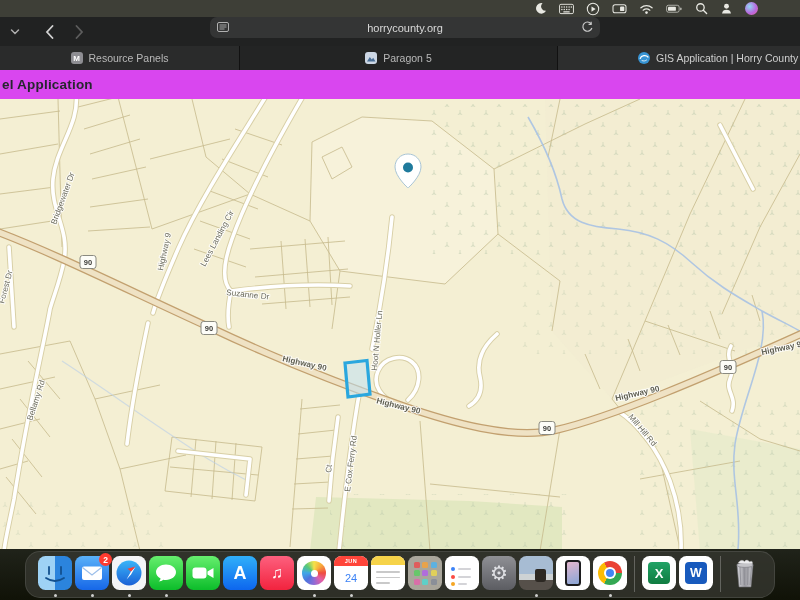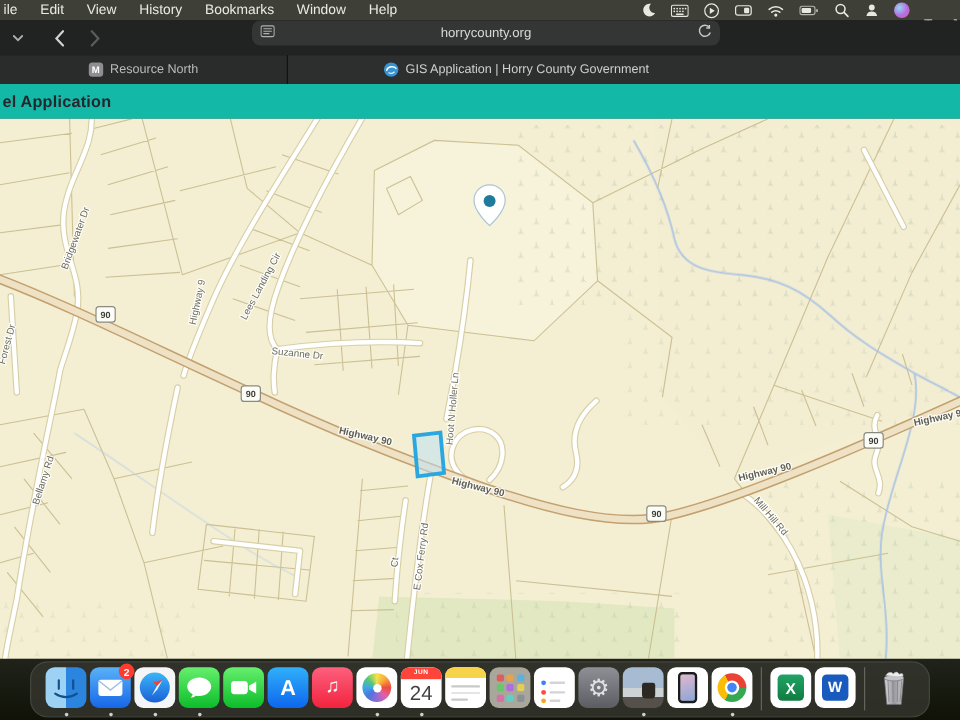--- a/index.html
+++ b/index.html
@@ -27,21 +27,21 @@
   
   .tabbar{position:absolute;left:0;top:46px;width:800px;height:24px;background:#1b1c1c;display:flex;}
   .tab{height:100%;display:flex;align-items:center;gap:6px;color:#b9b9b9;font-size:10.5px;
        overflow:hidden;white-space:nowrap;box-sizing:border-box;}
   .tab1{width:240px;background:#2a2b2b;justify-content:center;border-right:1px solid #111;}
   .tab2{width:318px;background:#232424;justify-content:center;border-right:1px solid #111;}
   .tab3{flex:1;background:#2d2e2e;color:#cfcfcf;padding-left:80px;}
   .favicon{width:12px;height:12px;border-radius:3px;flex:none;display:flex;align-items:center;justify-content:center;}
   .fav-m{background:#8e8e93;color:#fff;font-size:8px;font-weight:bold;}
   
-  .pagehead{position:absolute;left:0;top:70px;width:800px;height:29px;background:#14b8a6;
+  .pagehead{position:absolute;left:0;top:70px;width:800px;height:29px;background:#d946ef;
             display:flex;align-items:center;}
   .pagehead h1{margin:0 0 0 2px;font-size:13.5px;font-weight:bold;color:#26262e;letter-spacing:.2px;}
   
   .map{position:absolute;left:0;top:99px;width:800px;height:450px;background:#f4efd3;overflow:hidden;}
   .map svg{display:block;}
   .attribution{position:absolute;left:0;bottom:0;width:800px;height:13px;
                background:rgba(250,248,238,.78);color:#3d3d3a;font-size:8px;line-height:13px;
                white-space:nowrap;overflow:hidden;padding-left:2px;box-sizing:border-box;}
   
   .dockzone{position:absolute;left:0;top:549px;width:800px;height:51px;
@@ -68,21 +68,21 @@
   .ic-music{background:linear-gradient(#fd607e,#f2233e);color:#fff;font-size:16px;}
   .ic-photos{background:#fff;}
   .photos-wheel{width:24px;height:24px;border-radius:50%;position:relative;
     background:conic-gradient(#f5e14a,#f7a83b,#ef4b3f,#e35fa8,#8e6bd6,#4f74dd,#3fa7e8,#58c977,#f5e14a);}
   .photos-wheel:after{content:"";position:absolute;left:8.5px;top:8.5px;width:7px;height:7px;
     border-radius:50%;background:#fff;}
   .ic-cal{background:#fff;flex-direction:column;}
   .cal-head{width:100%;height:10px;background:#ff453a;color:#fff;font-size:5.5px;font-weight:bold;
             letter-spacing:.5px;display:flex;align-items:center;justify-content:center;}
   .cal-day{flex:1;width:100%;display:flex;align-items:center;justify-content:center;
-           font-size:17px;color:#404040;}
+           font-size:11px;color:#3b82f6;}
   .ic-notes{background:#fff;flex-direction:column;}
   .notes-top{width:100%;height:9px;background:#f6d349;}
   .notes-body{flex:1;width:100%;display:flex;flex-direction:column;gap:4px;padding:6px 5px 0 5px;box-sizing:border-box;}
   .notes-line{height:1.5px;background:#c9c9c9;border-radius:1px;}
   .ic-launchpad{background:#a9a69b;}
   .lp-grid{display:grid;grid-template-columns:repeat(3,6px);grid-auto-rows:6px;gap:2.5px;}
   .lp-grid i{border-radius:1.5px;}
   .ic-reminders{background:#fff;flex-direction:column;gap:3.5px;align-items:flex-start;
                 padding:7px 0 0 6px;box-sizing:border-box;}
   .rem-row{display:flex;align-items:center;gap:3px;}
@@ -106,29 +106,20 @@
   .office-sq{width:22px;height:22px;border-radius:4px;color:#fff;font-weight:bold;
              display:flex;align-items:center;justify-content:center;}
   .xl{background:linear-gradient(#21a366,#107c41);font-size:13px;}
   .wd{background:#185abd;font-size:12.5px;}
   .ic-trash{background:transparent;}
 </style>
 </head>
 <body>
 
 <div class="menubar">
-  <div class="menus">
-    <span>ile</span>
-    <span>Edit</span>
-    <span>View</span>
-    <span>History</span>
-    <span>Bookmarks</span>
-    <span>Window</span>
-    <span>Help</span>
-  </div>
   <div class="status">
     <span>
         <svg width="13" height="13" viewBox="0 0 16 16">
           <path d="M10.5,1.5 A6.5,6.5 0 1 0 14.8,10.8 A5.4,5.4 0 0 1 10.5,1.5 Z" fill="#e8e8e2"></path>
         </svg>
       </span>
     <span>
         <svg width="15" height="13" viewBox="0 0 16 14">
           <rect x="0.5" y="2.5" width="15" height="10" rx="1.5" fill="none" stroke="#e8e8e2"></rect>
           <g fill="#e8e8e2">
@@ -213,21 +204,29 @@
     <span class="righticon"><svg width="12" height="12" viewBox="0 0 13 13">
           <path d="M11,3 A5,5 0 1 0 11.8,7.6" fill="none" stroke="#c8c8c8" stroke-width="1.3"></path>
           <path d="M11,0.8 V3.6 H8.2" fill="none" stroke="#c8c8c8" stroke-width="1.3"></path>
         </svg></span>
   </div>
 </div>
 
 <div class="tabbar">
   <div class="tab tab1">
     <span class="favicon fav-m">M</span>
-    <span>Resource North</span>
+    <span>Resource Panels</span>
+  </div>
+  <div class="tab tab2">
+    <span class="favicon" style="background:#ccd6e4">
+        <svg width="12" height="12" viewBox="0 0 12 12">
+          <path d="M2,9.5 L4.8,5 L6.8,7.5 L8.2,5.8 L10.5,9.5 Z" fill="#4a6e96"></path>
+        </svg>
+      </span>
+    <span>Paragon 5</span>
   </div>
   <div class="tab tab3">
     <span class="favicon" style="border-radius:50%;background:#3794d4">
         <svg width="12" height="12" viewBox="0 0 12 12">
           <path d="M2.2,6.5 C3.2,3.2 8.2,2.8 10,5" fill="none" stroke="#fff" stroke-width="1.2" stroke-linecap="round"></path>
           <path d="M4,8.6 C5.5,9.4 7.5,9 8.6,8" fill="none" stroke="#e8f2fa" stroke-width=".9" stroke-linecap="round"></path>
         </svg>
       </span>
     <span>GIS Application | Horry County Government</span>
   </div>

